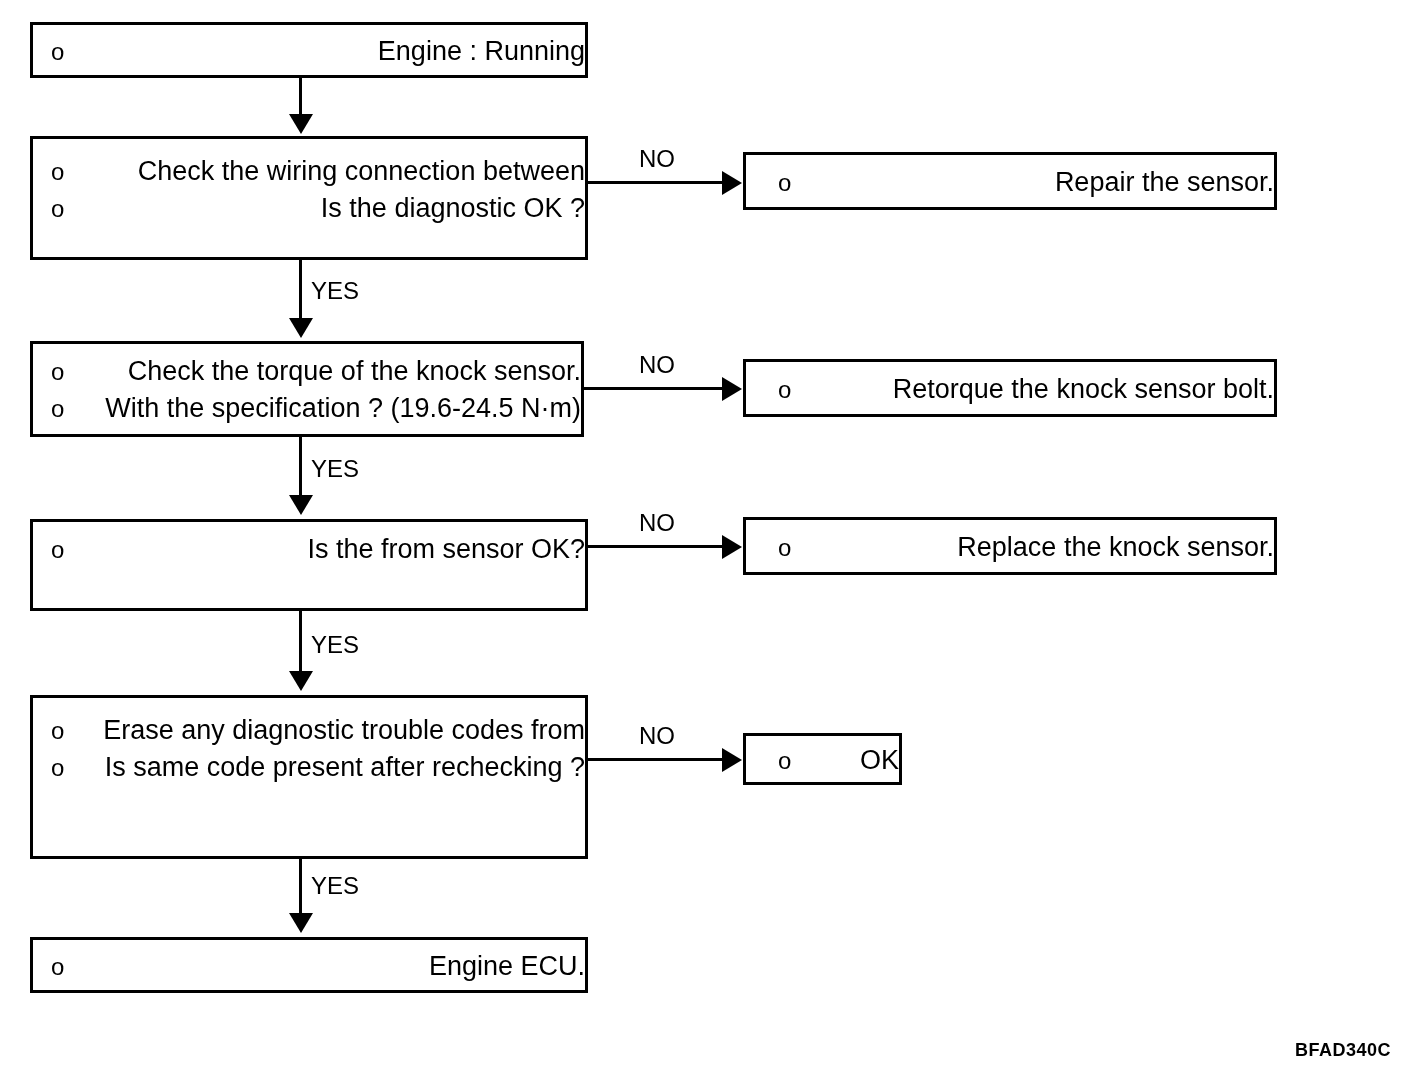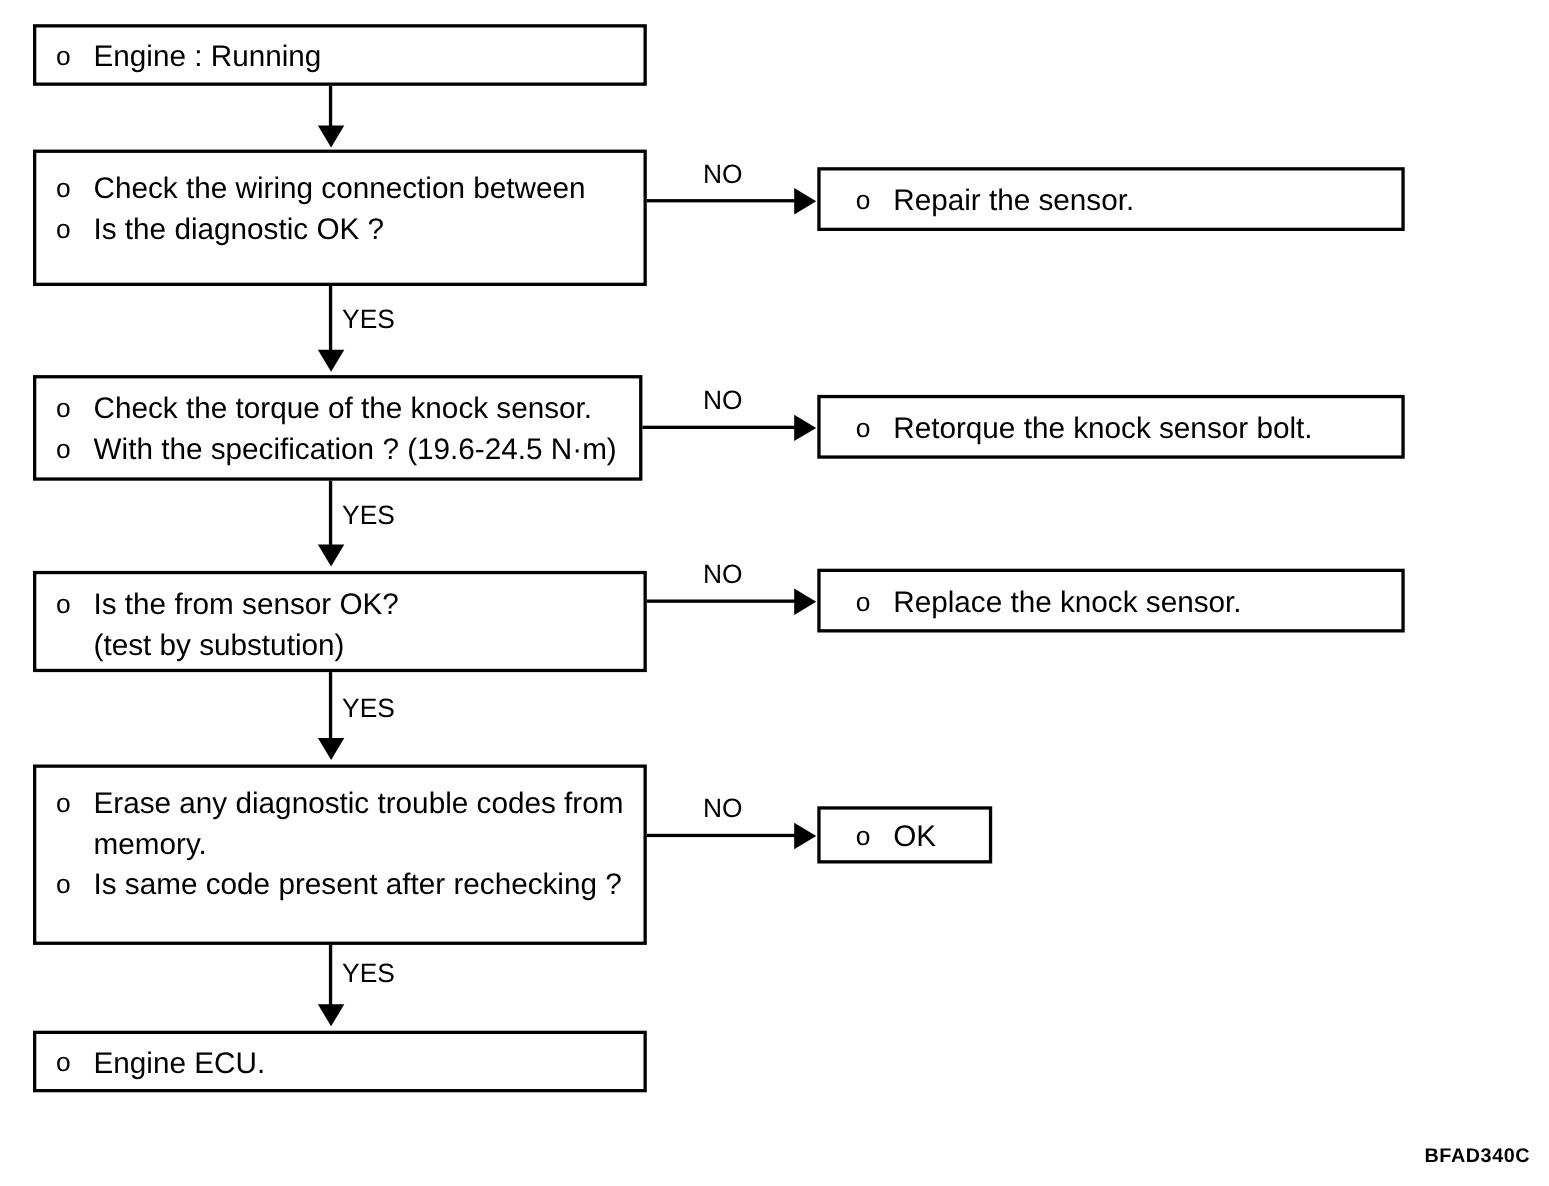--- a/index.html
+++ b/index.html
@@ -41,20 +41,21 @@
     width: 34px;
     flex: 0 0 34px;
     font-size: 24px;
     line-height: 37px;
   }
   .bullet.blank {
     color: transparent;
   }
   .txt {
     flex: 1 1 auto;
+    text-align: right;
   }
 
   
   .vline {
     position: absolute;
     width: 3px;
     background: #000000;
   }
   .hline {
     position: absolute;
@@ -169,24 +170,20 @@
   <div class="vline" style="left:299px; top:437px; height:62px;"></div>
   <div class="arrow-down" style="left:289px; top:495px;"></div>
   <div class="edge-label" style="left:311px; top:455px;">YES</div>
 
   <div class="node" style="left:30px; top:519px; width:558px; height:92px;">
     <div class="node-inner" style="padding-top:9px;">
       <div class="line">
         <span class="bullet">o</span>
         <span class="txt">Is the from sensor OK?</span>
       </div>
-      <div class="line">
-        <span class="bullet blank">o</span>
-        <span class="txt">(test by substution)</span>
-      </div>
     </div>
   </div>
 
   <div class="hline" style="left:588px; top:545px; width:140px;"></div>
   <div class="arrow-right" style="left:722px; top:535px;"></div>
   <div class="edge-label" style="left:639px; top:509px;">NO</div>
 
   <div class="node" style="left:743px; top:517px; width:534px; height:58px;">
     <div class="node-inner" style="padding-top:9px; padding-left:32px;">
       <div class="line">
@@ -200,24 +197,20 @@
   <div class="arrow-down" style="left:289px; top:671px;"></div>
   <div class="edge-label" style="left:311px; top:631px;">YES</div>
 
   <div class="node" style="left:30px; top:695px; width:558px; height:164px;">
     <div class="node-inner">
       <div class="line">
         <span class="bullet">o</span>
         <span class="txt">Erase any diagnostic trouble codes from</span>
       </div>
       <div class="line">
-        <span class="bullet blank">o</span>
-        <span class="txt">memory.</span>
-      </div>
-      <div class="line">
         <span class="bullet">o</span>
         <span class="txt">Is same code present after rechecking ?</span>
       </div>
     </div>
   </div>
 
   <div class="hline" style="left:588px; top:758px; width:140px;"></div>
   <div class="arrow-right" style="left:722px; top:748px;"></div>
   <div class="edge-label" style="left:639px; top:722px;">NO</div>
 

